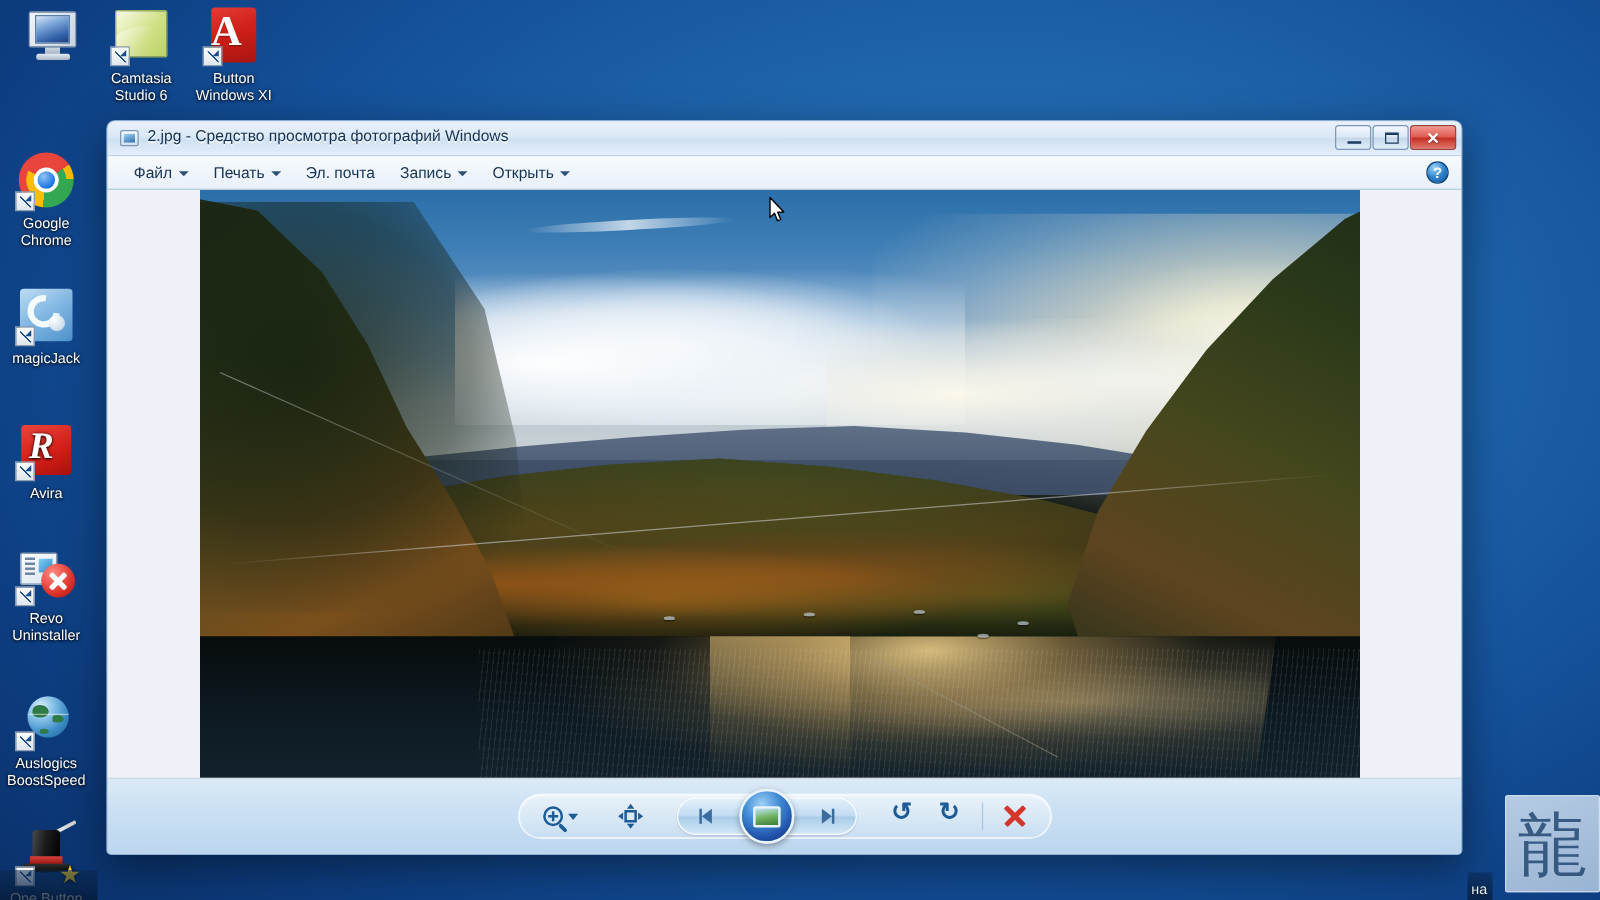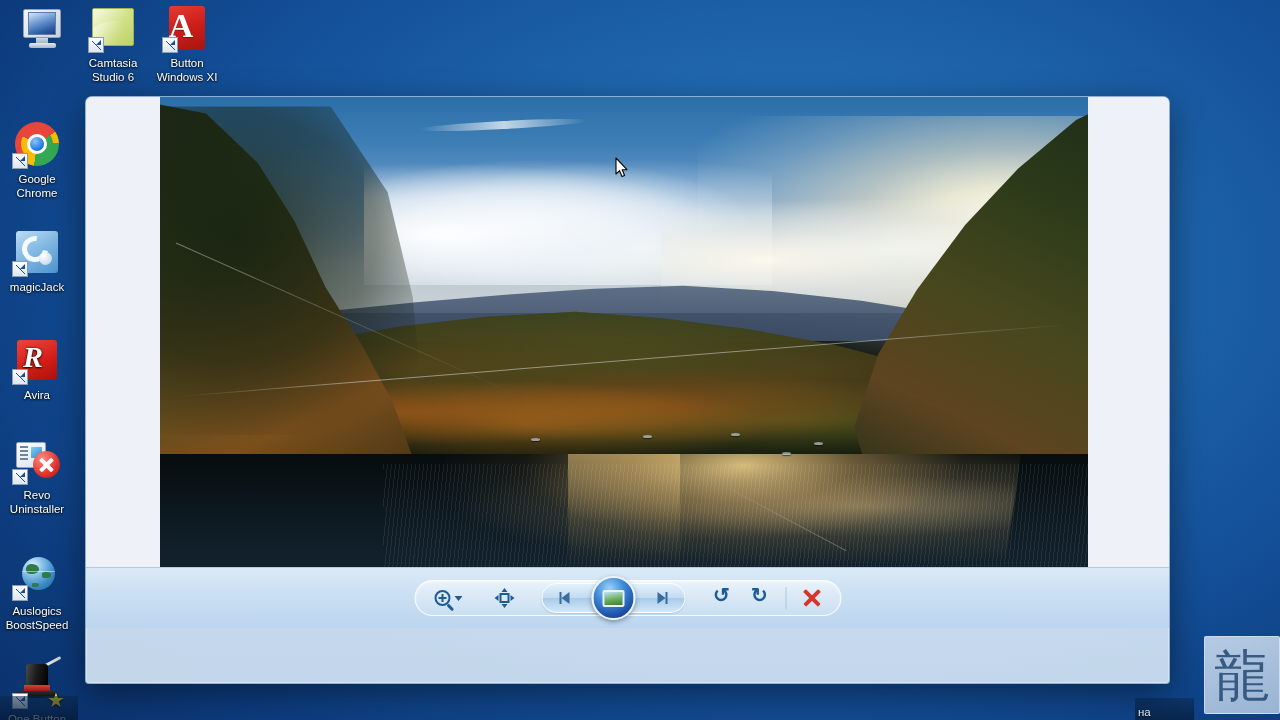--- a/index.html
+++ b/index.html
@@ -525,21 +525,21 @@
     color:#1f4470; font-size:56px; line-height:78px; text-align:center;
     opacity:.82;
   }
 
   
   .taskbar-frag {
     position:absolute; left:0; bottom:0; width:78px; height:24px;
     background:linear-gradient(180deg, rgba(10,40,78,.55), rgba(6,26,54,.75));
   }
   .taskbar-right {
-    position:absolute; right:86px; bottom:0; width:59px; height:22px;
+    position:absolute; right:86px; bottom:0; width:20px; height:22px;
     background:linear-gradient(180deg, rgba(10,40,78,.5), rgba(6,26,54,.7));
   }
   .taskbar-right span {
     position:absolute; left:3px; bottom:2px; color:#e6f0fa; font-size:11.5px;
     text-shadow:0 1px 2px rgba(0,0,0,.7);
   }
 
   
   .cursor { position:absolute; left:615px; top:157px; width:14px; height:21px; }
 </style>
@@ -639,21 +639,58 @@
   <div class="dragon">龍</div>
 </div>
 
 <div class="taskbar-frag"></div>
 <div class="taskbar-right">
   <span>на</span>
 </div>
 
 <div class="viewer">
 
-
+  <div class="titlebar">
+    <div class="title-ico"></div>
+    <div class="title-text">2.jpg - Средство просмотра фотографий Windows</div>
+    <div class="wbtns">
+      <div class="wbtn">
+          <div class="g-min"></div>
+        </div>
+      <div class="wbtn">
+          <div class="g-max"></div>
+        </div>
+      <div class="wbtn close">
+        <div class="g-x">✕</div>
+      </div>
+    </div>
+  </div>
+
+  <div class="menubar">
+    <div class="menu-item">
+      <span>Файл</span>
+      <span class="caret"></span>
+    </div>
+    <div class="menu-item">
+      <span>Печать</span>
+      <span class="caret"></span>
+    </div>
+    <div class="menu-item">
+      <span>Эл. почта</span>
+    </div>
+    <div class="menu-item">
+      <span>Запись</span>
+      <span class="caret"></span>
+    </div>
+    <div class="menu-item">
+      <span>Открыть</span>
+      <span class="caret"></span>
+    </div>
+    <div class="help-btn"></div>
+  </div>
 
   <div class="canvas">
     <div class="matte-l"></div>
     <div class="matte-r"></div>
 
     <div class="photo">
       <div class="sky"></div>
       <div class="wisp"></div>
       <div class="sun"></div>
       <div class="cloud-a"></div>

